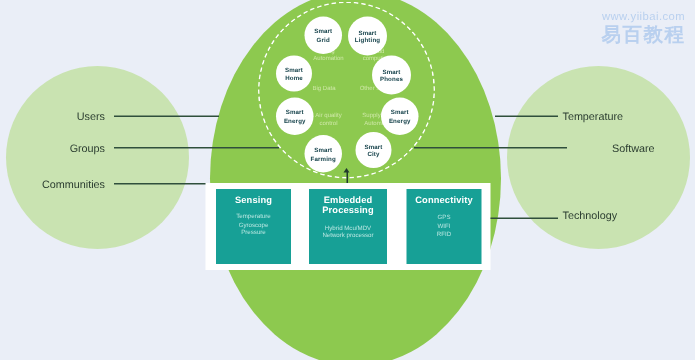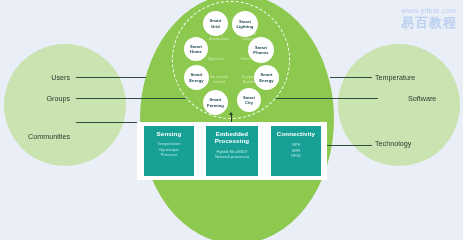--- a/index.html
+++ b/index.html
@@ -240,21 +240,21 @@
     </div>
 
   </div>
 
   <div class="ext-label left" style="left:20px;top:73px;width:50px;">Users</div>
   <div class="lead" style="left:76px;top:77px;width:70px;"></div>
 
   <div class="ext-label left" style="left:20px;top:94px;width:50px;">Groups</div>
   <div class="lead" style="left:76px;top:98px;width:110px;"></div>
 
-  <div class="ext-label left" style="left:8px;top:118px;width:62px;margin-top:14px;">Communities</div>
+  <div class="ext-label left" style="left:8px;top:118px;width:62px;">Communities</div>
   <div class="lead" style="left:76px;top:122px;width:61px;"></div>
 
   <div class="lead" style="left:330px;top:77px;width:42px;"></div>
   <div class="ext-label right" style="left:375px;top:73px;">Temperature</div>
 
   <div class="lead" style="left:276px;top:98px;width:102px;"></div>
   <div class="ext-label right" style="left:380px;top:94px;margin-left:28px;">Software</div>
 
   <div class="lead" style="left:327px;top:145px;width:45px;"></div>
   <div class="ext-label right" style="left:375px;top:139px;">Technology</div>

